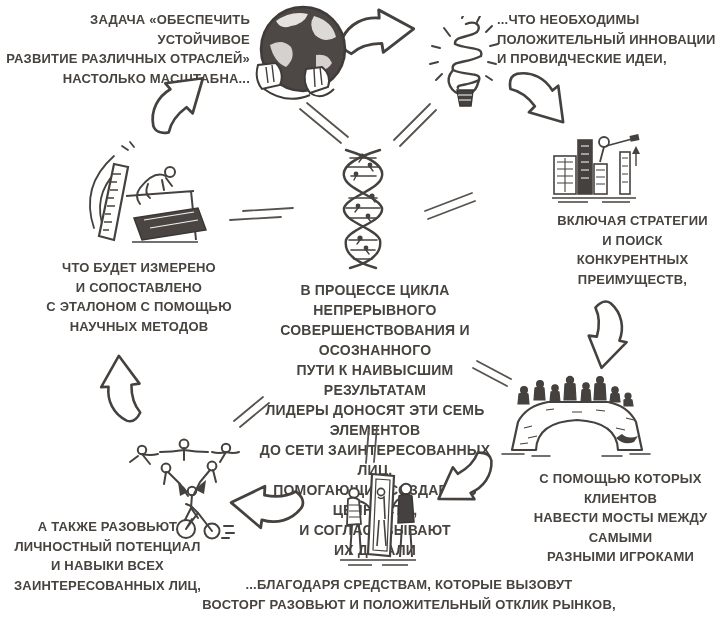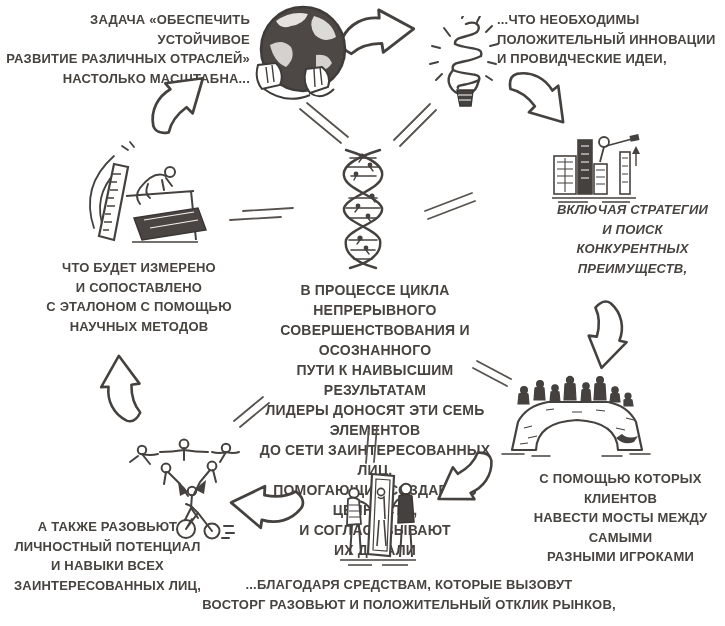--- a/index.html
+++ b/index.html
@@ -25,21 +25,21 @@
 <body>
 
 <div class="canvas">
 
   <div class="txt right-al" style="left:5px;  top:10px;  width:245px;">ЗАДАЧА «ОБЕСПЕЧИТЬ УСТОЙЧИВОЕ
 РАЗВИТИЕ РАЗЛИЧНЫХ ОТРАСЛЕЙ»
 НАСТОЛЬКО МАСШТАБНА...</div>
   <div class="txt left-al" style="left:497px;top:10px;  width:225px;">...ЧТО НЕОБХОДИМЫ
 ПОЛОЖИТЕЛЬНЫЙ ИННОВАЦИИ
 И ПРОВИДЧЕСКИЕ ИДЕИ,</div>
-  <div class="txt center-al" style="left:540px;top:200px; width:185px;font-style:italic;">ВКЛЮЧАЯ СТРАТЕГИИ
+  <div class="txt center-al" style="left:540px;top:211px; width:185px;">ВКЛЮЧАЯ СТРАТЕГИИ
 И ПОИСК
 КОНКУРЕНТНЫХ
 ПРЕИМУЩЕСТВ,</div>
   <div class="txt center-al" style="left:516px;top:469px; width:209px;">С ПОМОЩЬЮ КОТОРЫХ КЛИЕНТОВ
 НАВЕСТИ МОСТЫ МЕЖДУ САМЫМИ
 РАЗНЫМИ ИГРОКАМИ</div>
   <div class="txt center-al" style="left:193px;top:575px; width:432px;">...БЛАГОДАРЯ СРЕДСТВАМ, КОТОРЫЕ ВЫЗОВУТ
 ВОСТОРГ РАЗОВЬЮТ И ПОЛОЖИТЕЛЬНЫЙ ОТКЛИК РЫНКОВ,</div>
   <div class="txt center-al" style="left:5px;  top:517px; width:205px;">А ТАКЖЕ РАЗОВЬЮТ
 ЛИЧНОСТНЫЙ ПОТЕНЦИАЛ

